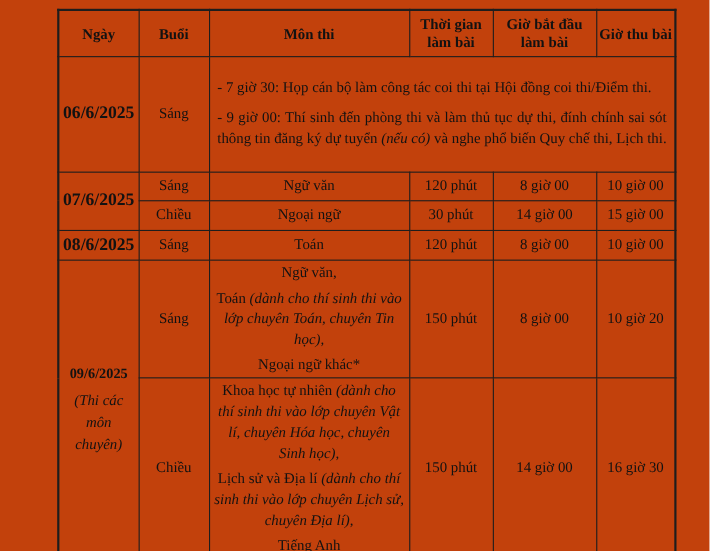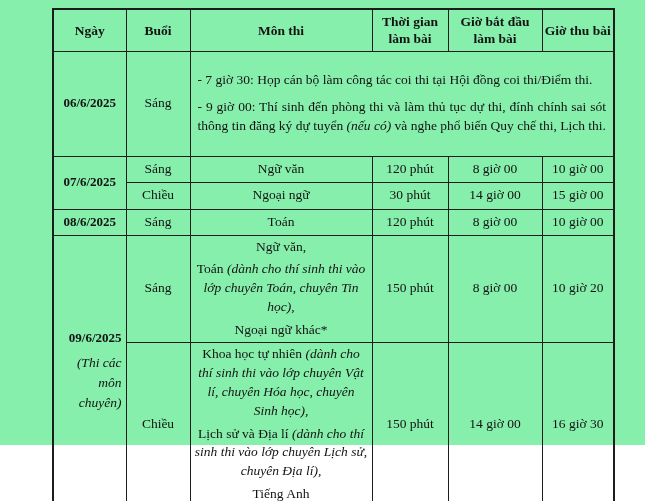--- a/index.html
+++ b/index.html
@@ -10,22 +10,22 @@
   body {
     width: 645px;
     height: 501px;
     font-family: "Liberation Serif", "DejaVu Serif", serif;
     color: #121212;
     overflow: hidden;
   }
   .page {
     position: relative;
     width: 645px;
-    height: 445px;
-    background: #86efac;
+    height: 501px;
+    background: #c2410c;
   }
   table.schedule {
     position: absolute;
     left: 52px;
     top: 8px;
     width: 561px;
     border-collapse: collapse;
     table-layout: fixed;
     border: 2px solid #1d1d1d;
   }
@@ -38,33 +38,33 @@
     line-height: 1.4;
     overflow: hidden;
   }
   th {
     font-weight: bold;
     line-height: 1.28;
     padding: 3px 2px;
   }
   .date {
     font-weight: bold;
-    font-size: 13px;
+    font-size: 16px;
     padding: 2px 2px;
   }
   .subject-justify {
     text-align: justify;
     text-align-last: left;
     padding: 19px 7px;
   }
   .subject-justify .para + .para { margin-top: 8px; }
   .cell-paras .para + .para { margin-top: 4px; }
   .it { font-style: italic; }
   .bd { font-weight: bold; }
-  .date-cell-paras .para { line-height: 1.5; text-align: right; }
+  .date-cell-paras .para { line-height: 1.5; }
   .date-cell-paras .para + .para { margin-top: 4px; }
   .date-cell-paras .bd { font-size: 13px; }
   .date-cell-paras .it { font-size: 13.5px; }
   tr.rh-header  { height: 40px; }
   tr.rh-june6   { height: 105px; }
   tr.rh-small-a { height: 26px; }
   tr.rh-small-b { height: 27px; }
   tr.rh-small-c { height: 26px; }
   tr.rh-june9m  { height: 106px; }
   tr.rh-june9a  { height: 158px; }

